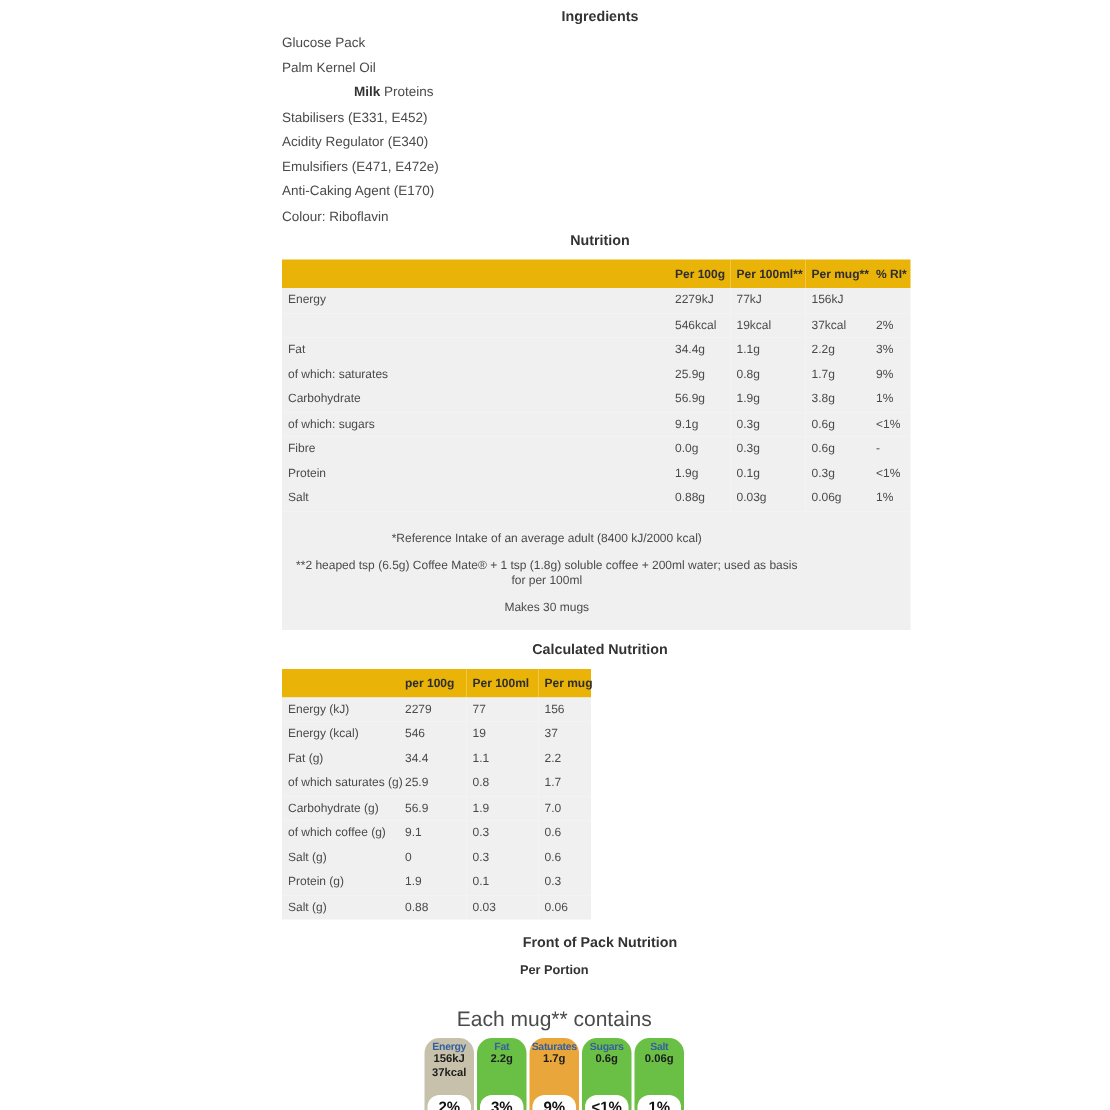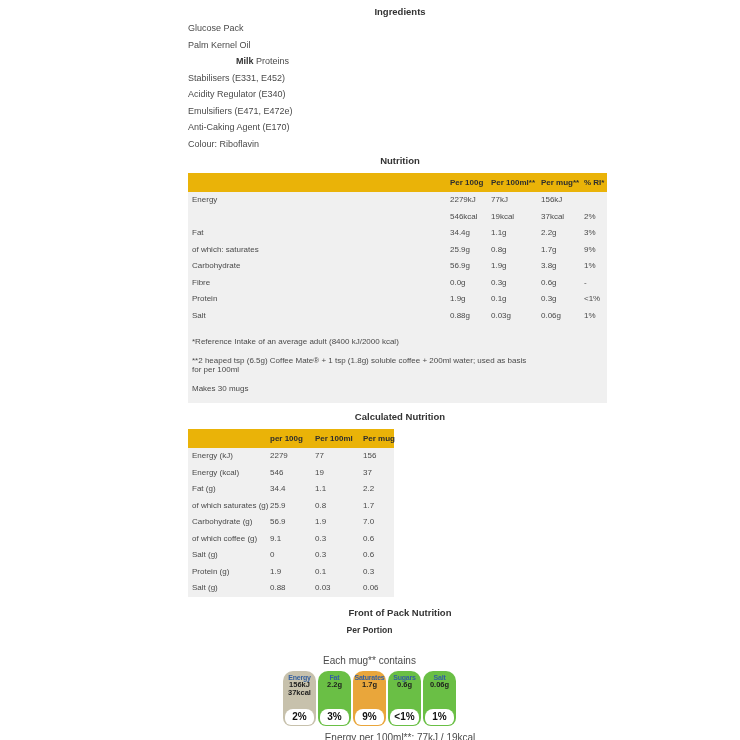--- a/index.html
+++ b/index.html
@@ -31,27 +31,27 @@
   }
   #nutrition-table .c0 { width:258px; }
   #nutrition-table .c1 { width:41px; }
   #nutrition-table .c2 { width:50px; }
   #nutrition-table .c3 { width:43px; }
   #nutrition-table .c4 { width:27px; }
   #calc-table .c0 { width:78px; }
   #calc-table .c1 { width:45px; }
   #calc-table .c2 { width:48px; }
   #calc-table .c3 { width:35px; }
-  tfoot td { padding:4px 6px 10px 4px; white-space:normal; }
+  tfoot td { padding:4px 6px 10px 4px; white-space:normal;text-align:center; }
   .table-footnote { font-size:8px; line-height:9.5px; margin-top:9px; max-width:345px; color:#4a4a4a; }
 
   
   .fop-wrap { width:173px; margin-left:95px; text-align:center; }
   .fop-portion-title { font-size:8.5px; font-weight:bold; color:#333; margin-bottom:20px; }
-  .fop-portion-sub { font-size:10px; color:#4a4a4a; margin-bottom:5px; }
+  .fop-portion-sub { font-size:14px; color:#4a4a4a; margin-bottom:5px; }
   .badge-row { display:flex; gap:2px; }
   .badge {
     width:33px; height:55px; border-radius:10px 10px 8px 8px;
     position:relative; display:flex; flex-direction:column; align-items:center;
     flex:0 0 33px;
   }
   .badge-label { margin-top:3px; font-size:7px; font-weight:bold; letter-spacing:-0.2px; }
   .badge-value { font-size:7.5px; font-weight:bold; color:#1d1d1d; line-height:8.5px; }
   .badge-pill {
     position:absolute; left:2px; right:2px; bottom:1px; height:16px;
@@ -118,20 +118,27 @@
           <td class="c2">0.8g</td>
           <td class="c3">1.7g</td>
           <td class="c4">9%</td>
         </tr>
         <tr>
           <td class="c0">Carbohydrate</td>
           <td class="c1">56.9g</td>
           <td class="c2">1.9g</td>
           <td class="c3">3.8g</td>
           <td class="c4">1%</td>
+        </tr>
+        <tr>
+          <td class="c0">of which: sugars</td>
+          <td class="c1">9.1g</td>
+          <td class="c2">0.3g</td>
+          <td class="c3">0.6g</td>
+          <td class="c4">&lt;1%</td>
         </tr>
         <tr>
           <td class="c0">Fibre</td>
           <td class="c1">0.0g</td>
           <td class="c2">0.3g</td>
           <td class="c3">0.6g</td>
           <td class="c4">-</td>
         </tr>
         <tr>
           <td class="c0">Protein</td>

